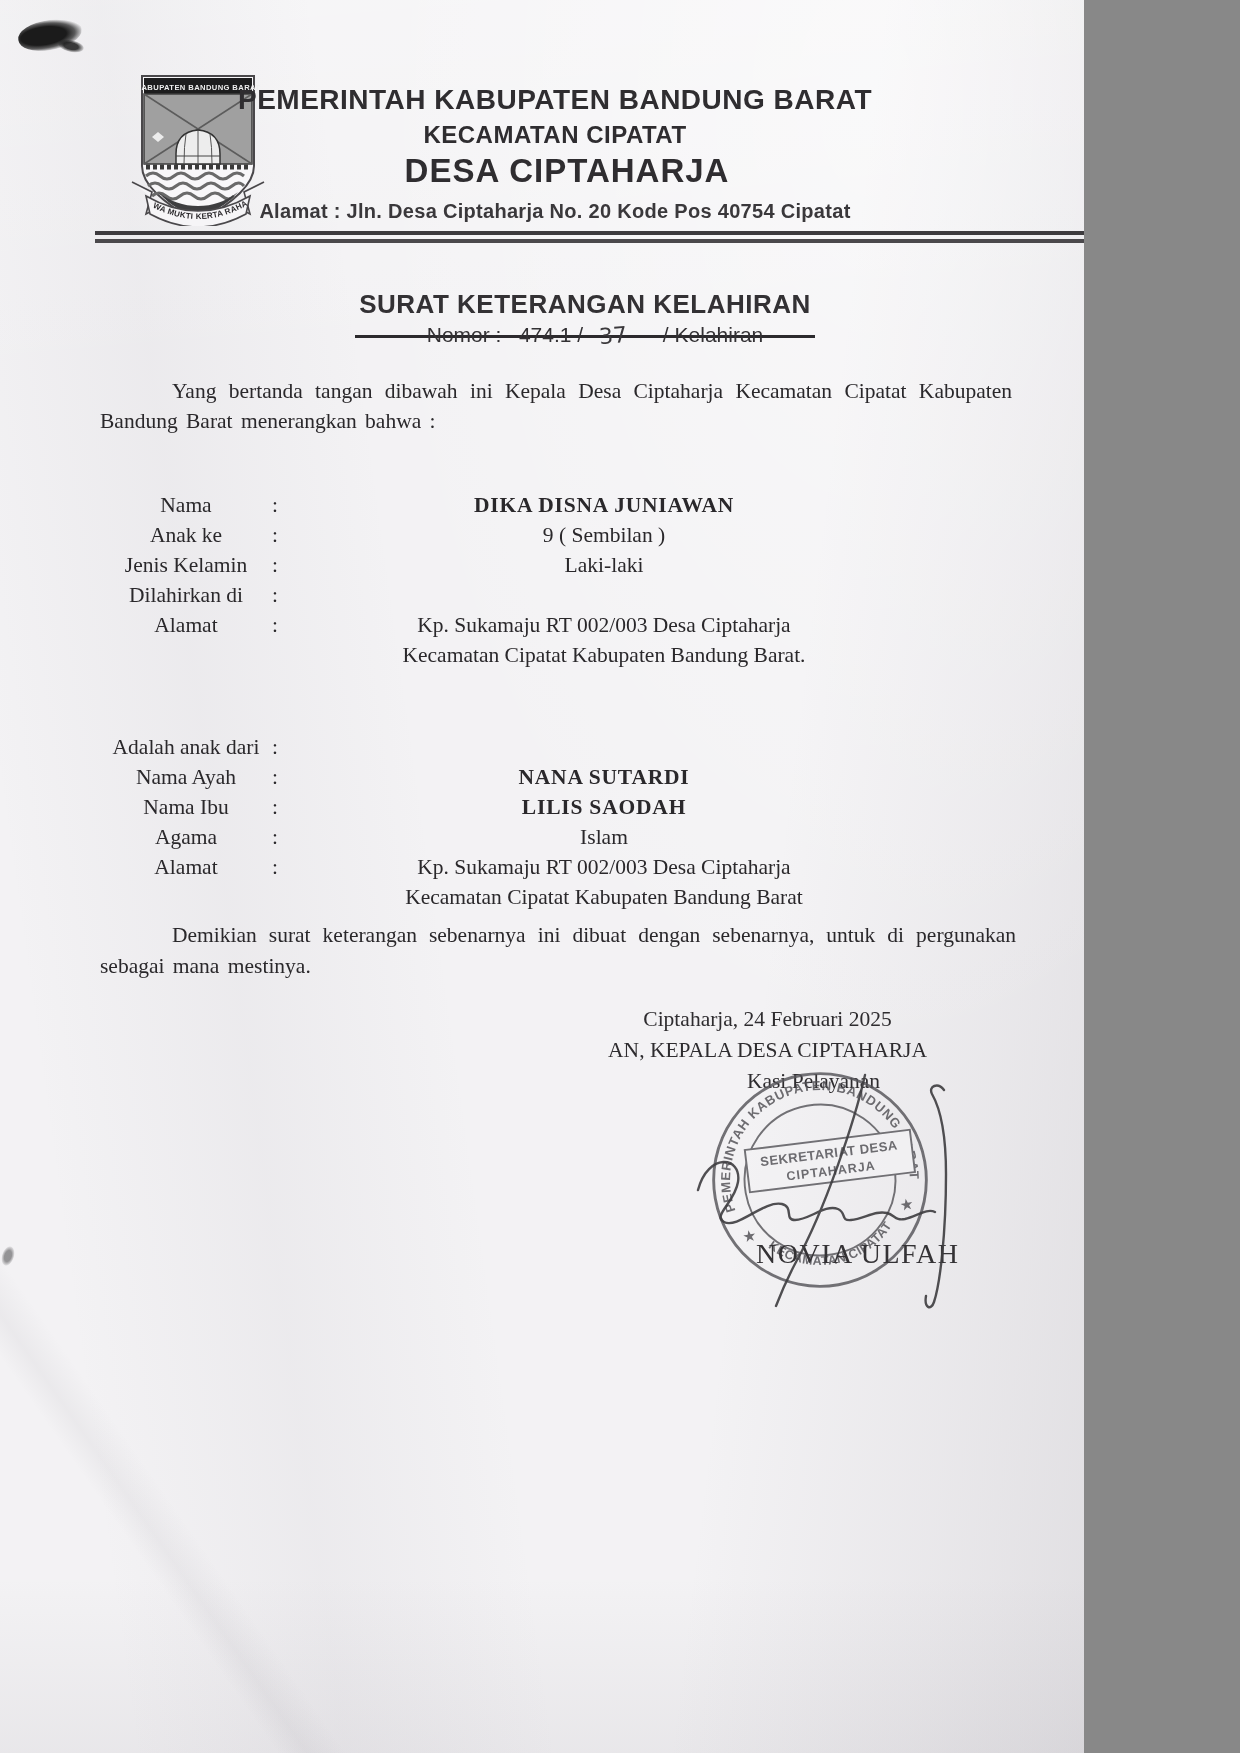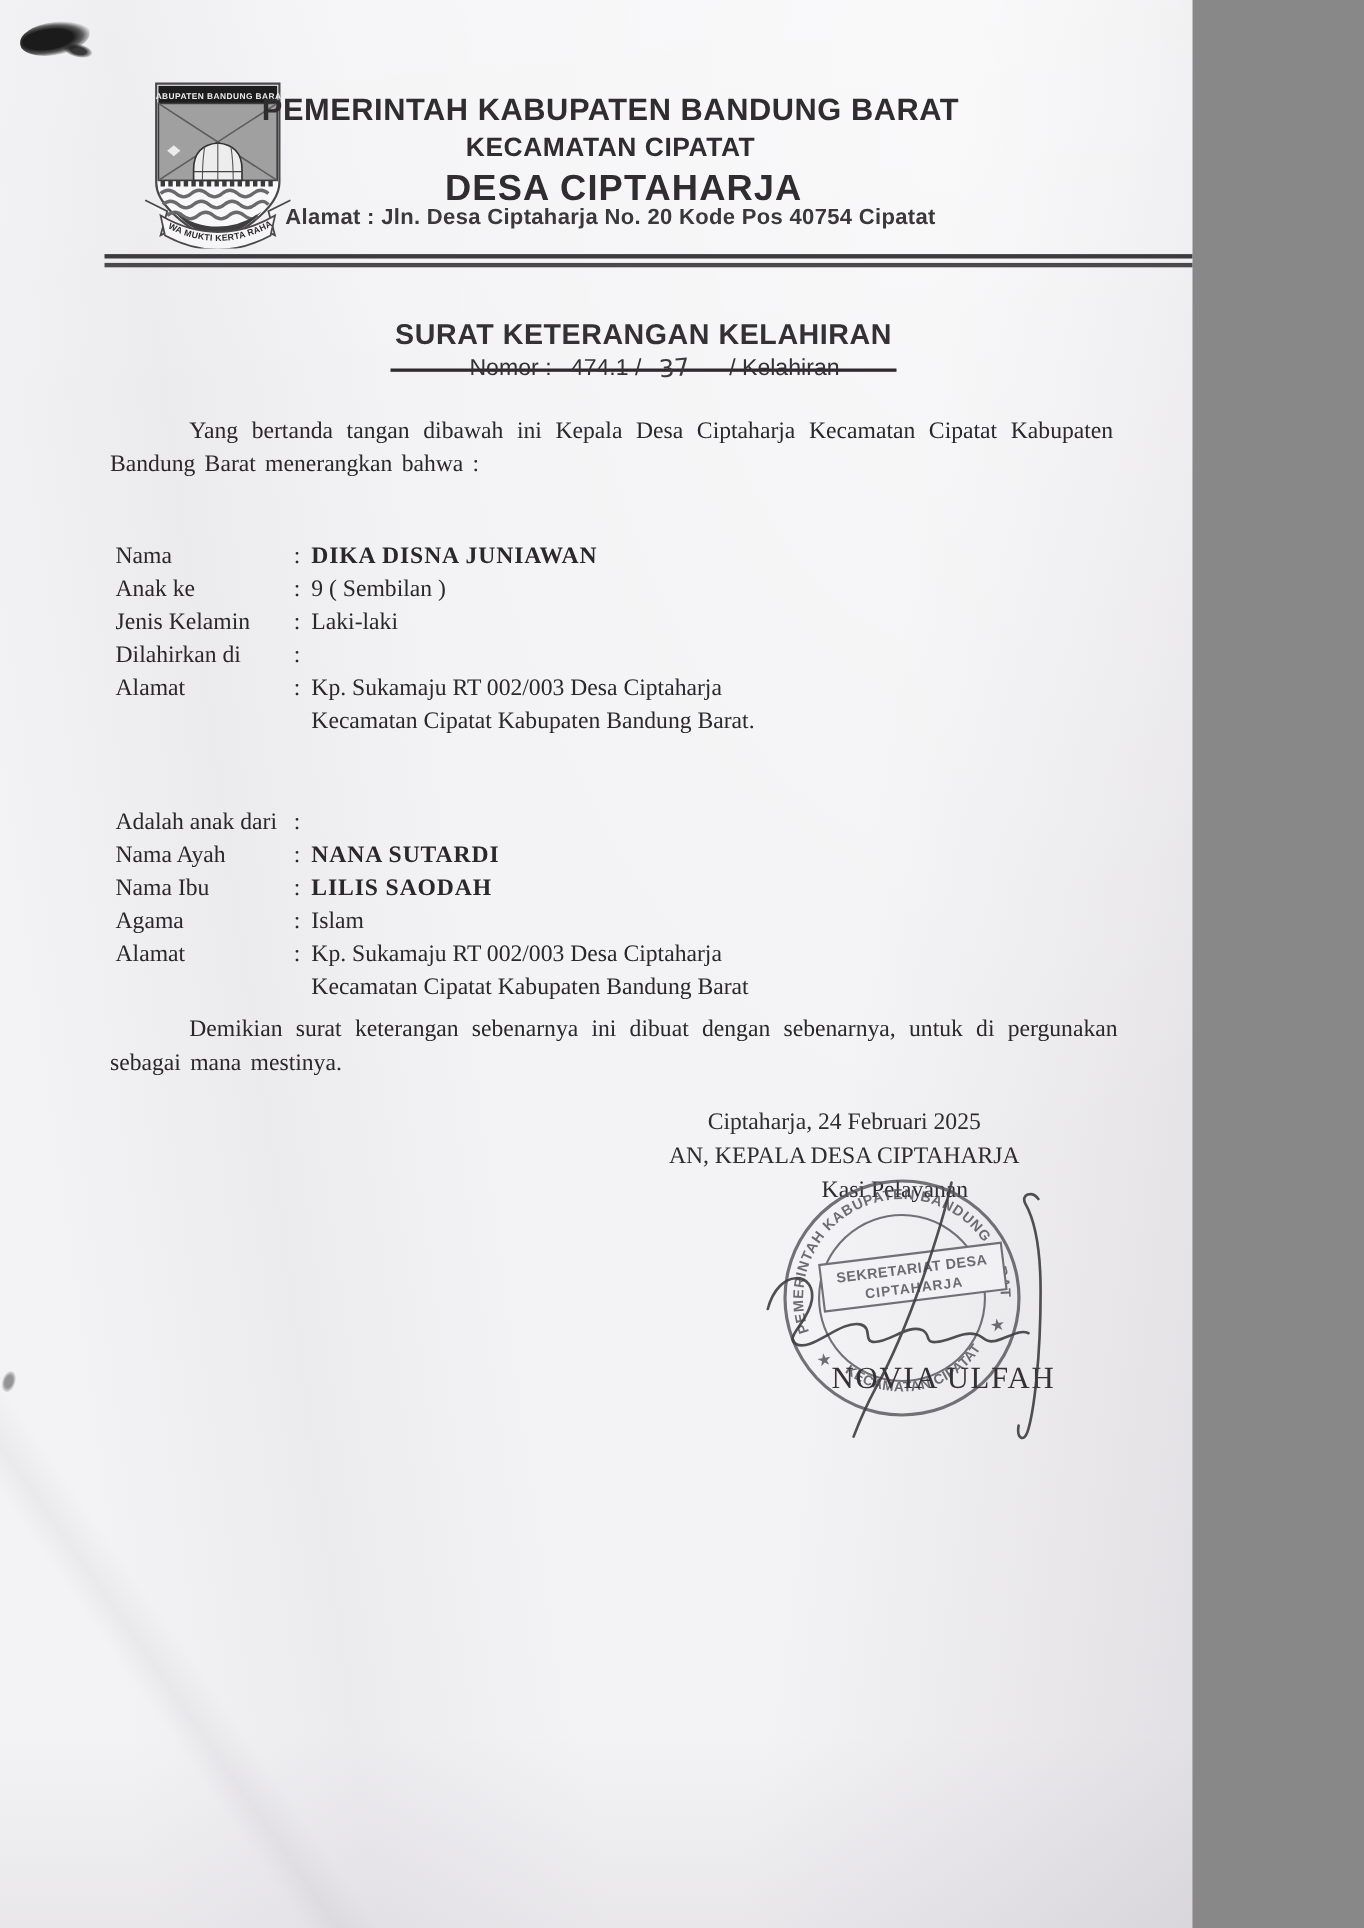--- a/index.html
+++ b/index.html
@@ -16,38 +16,38 @@
       linear-gradient(262deg, transparent 58%, rgba(140,135,148,.07) 74%, transparent 90%),
       linear-gradient(175deg, rgba(255,255,255,.30), transparent 22%);
   }
   .sans{font-family:"Liberation Sans","DejaVu Sans",sans-serif;}
   .abs{position:absolute;}
   
   .hdr-line{left:0;width:1110px;text-align:center;font-weight:bold;letter-spacing:.5px;color:#2f2d30;}
   .hdr1{top:84px;font-size:28px;}
   .hdr2{top:121px;font-size:24px;}
   .hdr3{top:152px;font-size:33px;letter-spacing:1px;margin-left:12px;}
-  .hdr4{top:187px;font-size:20px;font-weight:600;letter-spacing:.3px;color:#3a383b;}
+  .hdr4{top:200px;font-size:20px;font-weight:600;letter-spacing:.3px;color:#3a383b;}
   .rule{left:95px;width:1090px;height:4px;background:#3d3b3e;}
   .rule1{top:231px;}
   .rule2{top:239px;background:#4b494c;}
   
   .title-wrap{top:289px;left:0;width:1170px;text-align:center;}
   .title-text{display:inline-block;font-weight:bold;font-size:26px;letter-spacing:.5px;
     border-bottom:3px solid #2c2a2d;padding:0 4px 15px 4px;color:#333134;}
   .nomor{top:322px;left:0;width:1190px;text-align:center;font-size:21px;color:#333134;}
   .hand{display:inline-block;font-family:"DejaVu Sans",sans-serif;font-size:22px;
     transform:rotate(-5deg) translateY(1px);margin:0 30px 0 10px;color:#3b393c;}
   
   .para{font-size:21.5px;line-height:30px;text-align:justify;text-indent:72px;word-spacing:3px;}
   .para1{top:376px;left:100px;width:912px;}
   .para2{top:920px;left:100px;width:916px;line-height:31px;}
   
   .fields{left:105px;width:820px;font-size:21.5px;}
-  .frow{display:grid;grid-template-columns:162px 16px auto;line-height:30px;}
+  .frow{display:grid;grid-template-columns:162px 16px auto;line-height:30px;text-align:center;}
   .fields1{top:490px;}
   .fields2{top:732px;}
   .fval-bold{font-weight:bold;letter-spacing:.8px;}
   
   .sig-block{top:1004px;left:595px;width:345px;text-align:center;font-size:21.5px;line-height:31px;color:#2e2c2f;}
   .sig-pos{transform:translateX(46px);}
   .signer-name{top:1238px;left:756px;font-size:28px;font-weight:normal;letter-spacing:1.5px;color:#343235;z-index:3;}
   .stamp-svg{top:1064px;left:704px;width:232px;height:232px;transform:rotate(-10deg);opacity:.82;z-index:2;}
   .sig-svg{top:1000px;left:600px;width:400px;height:330px;z-index:4;pointer-events:none;}
   

